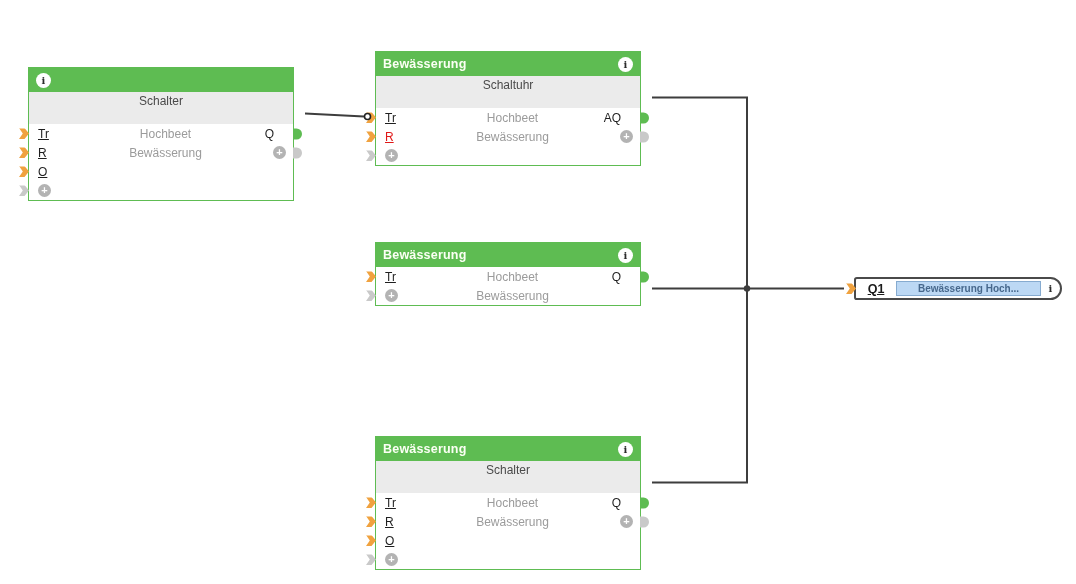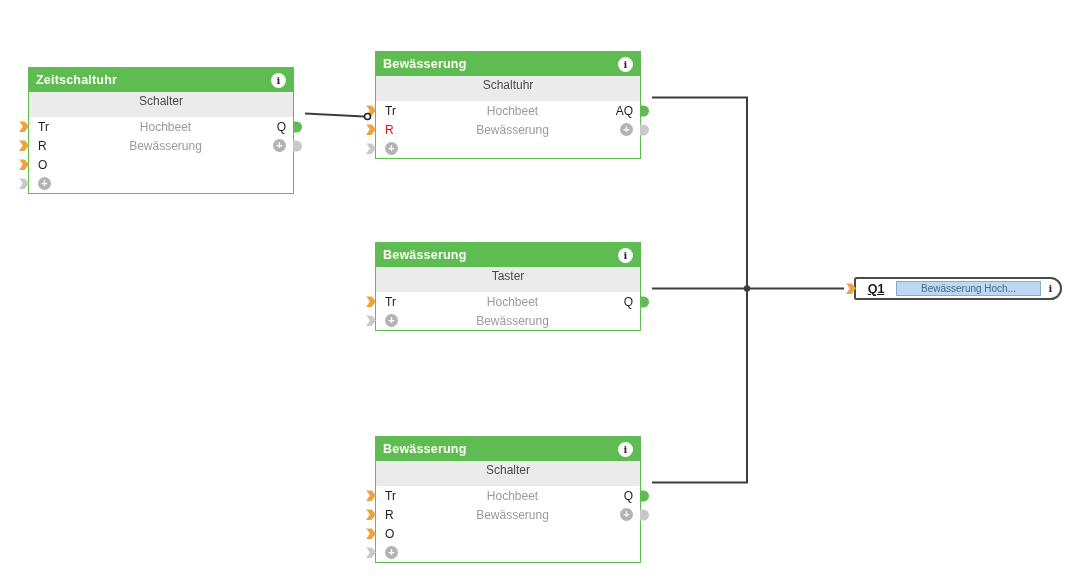--- a/index.html
+++ b/index.html
@@ -27,67 +27,66 @@
   svg.wires{position:absolute;left:0;top:0;z-index:3;pointer-events:none;}
   .wire{stroke:var(--wire);stroke-width:2;fill:none;}
   .ring{fill:#fff;stroke:#222;stroke-width:1.6;}
   .dot{fill:var(--wire);}
 
   .block{position:absolute;width:266px;background:#fff;border:1px solid var(--block_green);z-index:2;margin-top:7px;}
   .bheader{height:24px;background:var(--block_green);display:flex;align-items:center;padding:0 7px;}
   .btitle{flex:1;color:var(--header_text);font-size:12.5px;font-weight:bold;letter-spacing:.2px;}
   .info-icon{width:15px;height:15px;border-radius:50%;background:#fff;color:#2b2b2b;
     font-family:"DejaVu Serif",serif;font-weight:bold;font-size:10px;line-height:15px;text-align:center;}
-  .bsub{height:25px;line-height:19px;background:var(--subtitle_bg);text-align:center;
+  .bsub{height:32px;line-height:19px;background:var(--subtitle_bg);text-align:center;
     font-size:12px;color:var(--subtitle_text);}
   .brow{position:relative;height:19px;display:flex;align-items:center;font-size:12px;}
-  .lbl{margin-left:9px;color:var(--label_text);}
+  .lbl{margin-left:9px;color:var(--label_text);text-decoration:underline;}
   .lbl.red{color:var(--connected_input_text);}
   .desc{position:absolute;left:64px;right:55px;text-align:center;color:var(--desc_text);
     white-space:nowrap;overflow:hidden;}
-  .olbl{position:absolute;right:7px;color:var(--label_text);text-align:center;}
+  .olbl{position:absolute;right:19px;color:var(--label_text);text-align:center;}
   .plus{width:13px;height:13px;border-radius:50%;background:var(--plus_gray);color:#fff;
     font-size:11px;font-weight:bold;line-height:12px;text-align:center;display:inline-block;}
   .lplus{margin-left:9px;}
   .rplus{position:absolute;right:7px;}
   .conn{position:absolute;left:-10px;top:50%;transform:translateY(-50%);width:10px;height:11px;
     background:var(--input_connector_orange);
     clip-path:polygon(0 0,55% 0,100% 50%,55% 100%,0 100%,38% 50%);}
   .conn.gray{background:var(--connector_gray);}
   .bump{position:absolute;right:-9px;top:50%;transform:translateY(-50%);width:9px;height:11px;
     border-radius:0 6px 6px 0;background:var(--block_green);}
   .bump.gray{background:var(--connector_gray);}
 
   .qblock{position:absolute;left:854px;top:277px;width:208px;height:23px;background:#fff;
     border:2px solid var(--output_border);border-radius:3px 12px 12px 3px;
     display:flex;align-items:center;z-index:2;}
   .qconn{left:-10px;}
   .qport{width:40px;text-align:center;font-weight:bold;font-size:12.5px;color:#1a1a1a;text-decoration:underline;}
   .qlabel{flex:1;height:15px;line-height:14px;background:var(--output_fill);
     border:1px solid var(--output_inner_border);font-size:10px;color:var(--output_text);
-    text-align:center;white-space:nowrap;overflow:hidden;}
+    text-align:center;white-space:nowrap;overflow:hidden;font-weight:bold;}
   .qcap{width:19px;text-align:center;font-family:"DejaVu Serif",serif;font-weight:bold;
     font-size:10px;color:#2b2b2b;}
 </style>
 </head>
 <body>
 
 <div id="canvas">
 
   <svg class="wires" width="1076" height="584">
     <path class="wire" d="M305,113.5 L364,116.5"></path>
     <circle class="ring" cx="367.5" cy="116.5" r="3"></circle>
     <path class="wire" d="M652,97.5 H747 V482.5 H652"></path>
     <path class="wire" d="M652,288.5 H844"></path>
     <circle class="dot" cx="747" cy="288.5" r="3.2"></circle>
   </svg>
 
   <div class="block" style="left:28px;top:60px;">
     <div class="bheader">
-      <span class="btitle">Zeitschaltuhr</span>
       <span class="info-icon">i</span>
     </div>
     <div class="bsub">Schalter</div>
     <div class="brow">
       <span class="conn"></span>
       <span class="lbl">Tr</span>
       <span class="desc">Hochbeet</span>
       <span class="olbl">Q</span>
       <span class="bump"></span>
     </div>
@@ -132,21 +131,20 @@
       <span class="conn gray"></span>
       <span class="plus lplus">+</span>
     </div>
   </div>
 
   <div class="block" style="left:375px;top:235px;">
     <div class="bheader">
       <span class="btitle">Bewässerung</span>
       <span class="info-icon">i</span>
     </div>
-    <div class="bsub">Taster</div>
     <div class="brow">
       <span class="conn"></span>
       <span class="lbl">Tr</span>
       <span class="desc">Hochbeet</span>
       <span class="olbl">Q</span>
       <span class="bump"></span>
     </div>
     <div class="brow">
       <span class="conn gray"></span>
       <span class="plus lplus">+</span>

